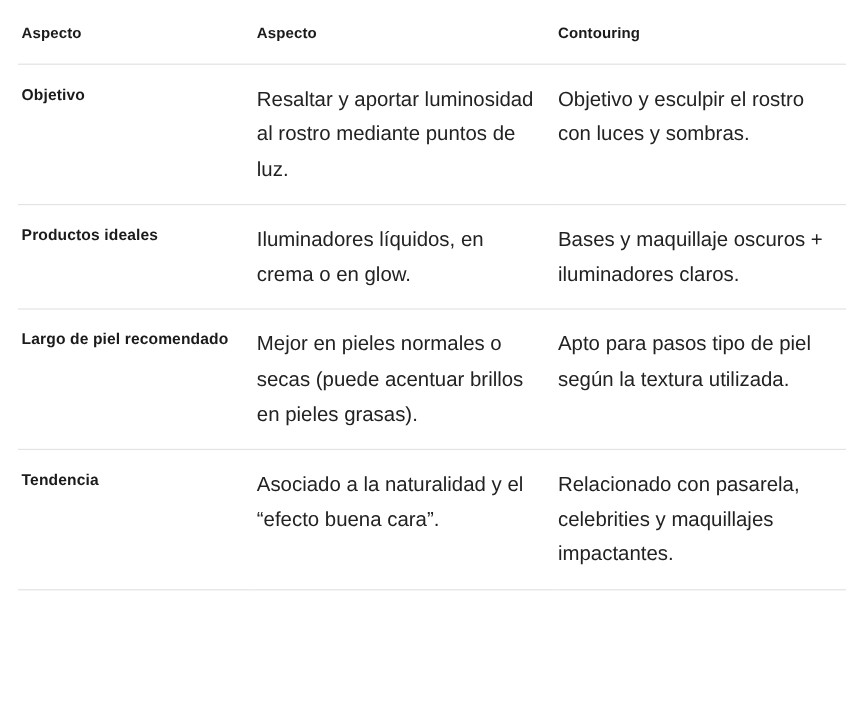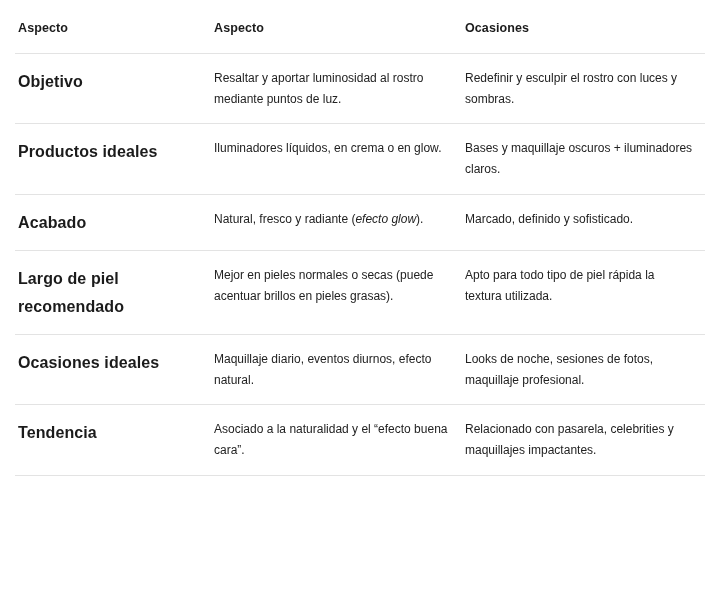--- a/index.html
+++ b/index.html
@@ -35,34 +35,34 @@
     font-size: 12.5px;
     font-weight: bold;
     color: #1b1b1b;
     padding: 19px 12px 16px 3px;
     border-bottom: 1px solid #e3e3e3;
     vertical-align: top;
     line-height: 1.45;
     letter-spacing: 0.1px;
   }
   table.comparison tbody td {
-    font-size: 12px;
+    font-size: 17px;
     color: #222222;
     padding: 14px 12px 14px 3px;
     border-bottom: 1px solid #e3e3e3;
     vertical-align: top;
     line-height: 1.72;
   }
   table.comparison tbody tr:last-child td {
     border-bottom: 1px solid #e3e3e3;
   }
   table.comparison tbody td.aspect-cell {
     font-weight: bold;
     color: #1b1b1b;
-    font-size: 16px;
+    font-size: 13px;
     letter-spacing: 0.1px;
   }
   table.comparison tbody td em {
     font-style: italic;
   }
   .cellfrag { display: inline; }
 </style>
 </head>
 <body>
 
@@ -70,48 +70,38 @@
   <table class="comparison">
     <colgroup>
       <col class="c-aspect">
       <col class="c-col2">
       <col class="c-col3">
     </colgroup>
     <thead>
       <tr>
         <th>Aspecto</th>
         <th>Aspecto</th>
-        <th>Ocasiones</th>
+        <th>Contouring</th>
       </tr>
     </thead>
     <tbody>
       <tr>
         <td class="aspect-cell">Objetivo</td>
         <td>Resaltar y aportar luminosidad al rostro mediante puntos de luz.</td>
-        <td>Redefinir y esculpir el rostro con luces y sombras.</td>
+        <td>Objetivo y esculpir el rostro con luces y sombras.</td>
       </tr>
       <tr>
         <td class="aspect-cell">Productos ideales</td>
         <td>Iluminadores líquidos, en crema o en glow.</td>
         <td>Bases y maquillaje oscuros + iluminadores claros.</td>
       </tr>
       <tr>
-        <td class="aspect-cell">Acabado</td>
-        <td><span class="cellfrag">Natural, fresco y radiante (</span><em>efecto glow</em><span class="cellfrag">).</span></td>
-        <td>Marcado, definido y sofisticado.</td>
-      </tr>
-      <tr>
         <td class="aspect-cell">Largo de piel recomendado</td>
         <td>Mejor en pieles normales o secas (puede acentuar brillos en pieles grasas).</td>
-        <td>Apto para todo tipo de piel rápida la textura utilizada.</td>
-      </tr>
-      <tr>
-        <td class="aspect-cell">Ocasiones ideales</td>
-        <td>Maquillaje diario, eventos diurnos, efecto natural.</td>
-        <td>Looks de noche, sesiones de fotos, maquillaje profesional.</td>
+        <td>Apto para pasos tipo de piel según la textura utilizada.</td>
       </tr>
       <tr>
         <td class="aspect-cell">Tendencia</td>
         <td>Asociado a la naturalidad y el “efecto buena cara”.</td>
         <td>Relacionado con pasarela, celebrities y maquillajes impactantes.</td>
       </tr>
     </tbody>
   </table>
 </div>
 

